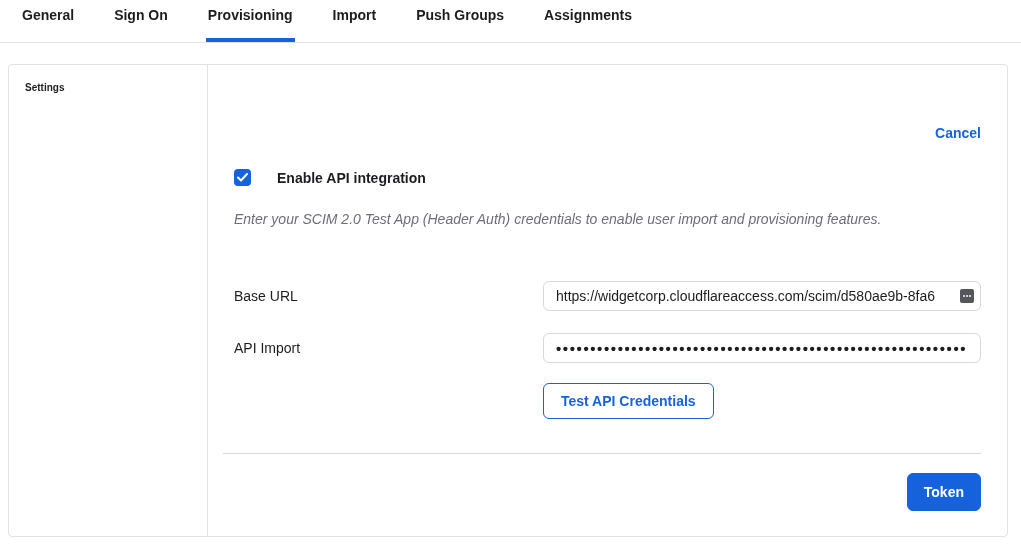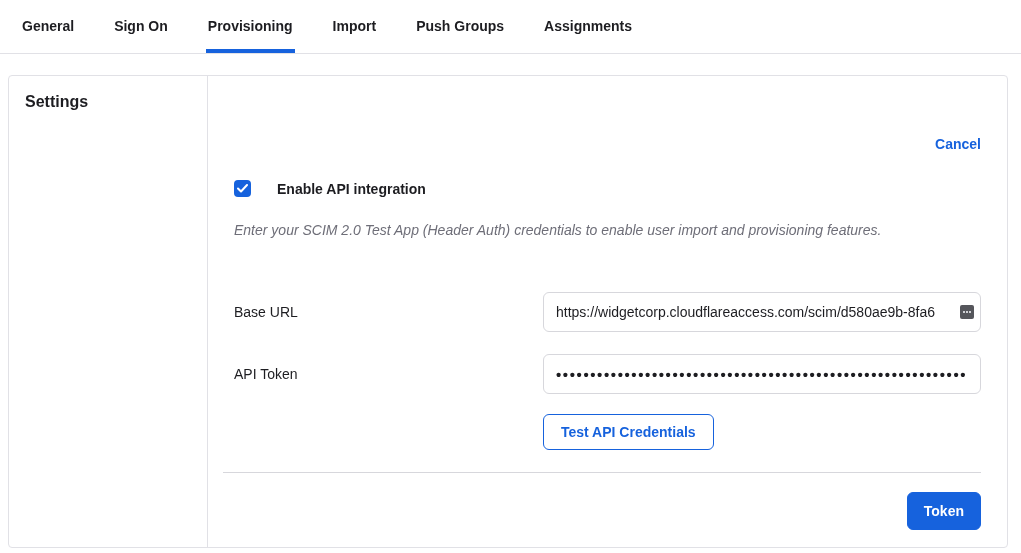--- a/index.html
+++ b/index.html
@@ -9,49 +9,49 @@
     --text_dark:#1d1d21;
     --text_gray:#6e6e78;
     --selected_bg:#eef2fb;
   }
   *{box-sizing:border-box;margin:0;padding:0;}
   html,body{width:1021px;height:553px;background:#fff;
     font-family:"Liberation Sans",sans-serif;color:var(--text_dark);overflow:hidden;}
 
   
   .tabbar{display:flex;align-items:flex-end;gap:36px;padding:0 0 0 20px;
-    height:54px;border-bottom:1px solid var(--border);}
+    height:43px;border-bottom:1px solid var(--border);}
   .tab{font-size:14px;font-weight:700;color:var(--text_dark);padding:16px 2px 15px 2px;
     cursor:pointer;border-bottom:4px solid transparent;line-height:16px;}
   .tab.active{border-bottom-color:var(--accent);}
 
   
   .panel{display:flex;width:1000px;height:473px;margin:21px 0 0 8px;
     border:1px solid var(--border);border-radius:4px;background:#fff;}
   .sidebar{width:199px;border-right:1px solid var(--border);padding-top:8px;flex:none;}
-  .side-header{font-size:16px;font-weight:700;padding:9px 16px;}
+  .side-header{font-size:10px;font-weight:700;padding:9px 16px;}
   .side-item{font-size:14px;padding:8px 16px;cursor:pointer;color:var(--text_dark);}
   .side-item.selected{background:var(--selected_bg);}
 
   
   .content{flex:1;padding:60px 26px 25px 26px;display:flex;flex-direction:column;}
   .cancel-row{display:flex;justify-content:flex-end;margin-bottom:28px;}
   .cancel-link{color:var(--accent);font-size:14px;font-weight:700;text-decoration:none;cursor:pointer;}
 
   .check-row{display:flex;align-items:center;gap:26px;margin-bottom:24px;}
   .checkbox{width:17px;height:17px;border-radius:4px;background:var(--accent);
     display:inline-flex;align-items:center;justify-content:center;cursor:pointer;flex:none;}
   .check-label{font-size:14px;font-weight:700;}
 
   .desc{font-size:14px;color:var(--text_gray);margin-bottom:53px;line-height:18px;font-style:italic;}
 
   .field-row{display:flex;align-items:center;margin-bottom:22px;}
   .field-label{width:309px;flex:none;font-size:14px;color:var(--text_dark);}
   .input-wrap{position:relative;flex:1;}
-  .input-wrap input{width:100%;height:40px;border:1px solid var(--input_border);
+  .input-wrap input{width:100%;height:30px;border:1px solid var(--input_border);
     border-radius:6px;padding:0 12px;font-size:14px;color:var(--text_dark);
     font-family:"Liberation Sans",sans-serif;outline:none;background:#fff;
     white-space:nowrap;overflow:hidden;}
   .input-wrap input.token{font-size:15px;letter-spacing:1.6px;font-weight:700;}
   .cursor-block{position:absolute;right:7px;top:50%;transform:translateY(-50%);
     width:14px;height:14px;background:#55565b;border-radius:2px;
     display:flex;align-items:center;justify-content:center;}
   .cursor-block::before{content:"";width:8px;height:2px;
     background:linear-gradient(90deg,#cfd0d4 0 2px,transparent 2px 3px,#cfd0d4 3px 5px,transparent 5px 6px,#cfd0d4 6px 8px);}
 
@@ -104,21 +104,21 @@
 
     <div class="field-row">
       <span class="field-label">Base URL</span>
       <div class="input-wrap">
         <input type="text" value="https://widgetcorp.cloudflareaccess.com/scim/d580ae9b-8fa6" style="">
         <span class="cursor-block"></span>
       </div>
     </div>
 
     <div class="field-row">
-      <span class="field-label">API Token</span>
+      <span class="field-label">API Import</span>
       <div class="input-wrap">
         <input type="text" class="token" value="••••••••••••••••••••••••••••••••••••••••••••••••••••••••••••" style="">
       </div>
     </div>
 
     <div class="test-row">
       <button class="btn-secondary">Test API Credentials</button>
     </div>
 
     <div style="flex:1"></div>

